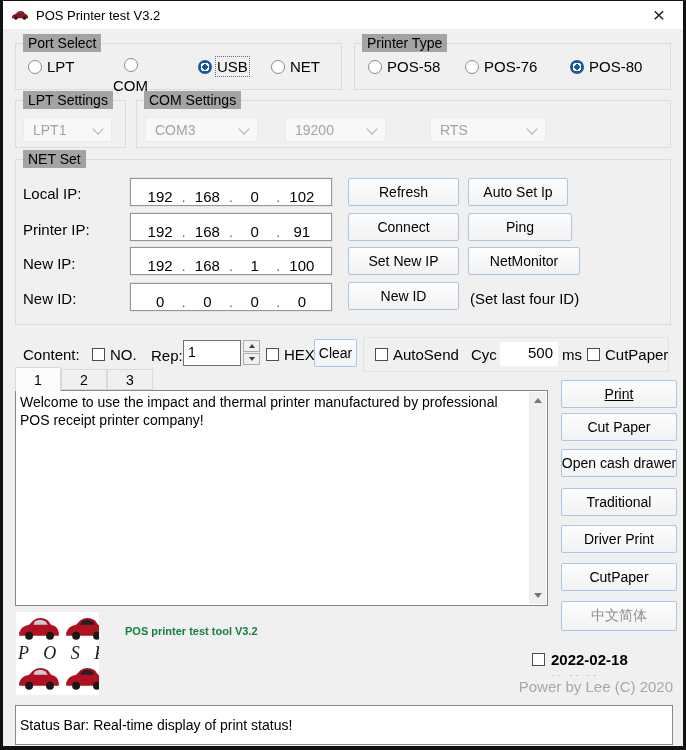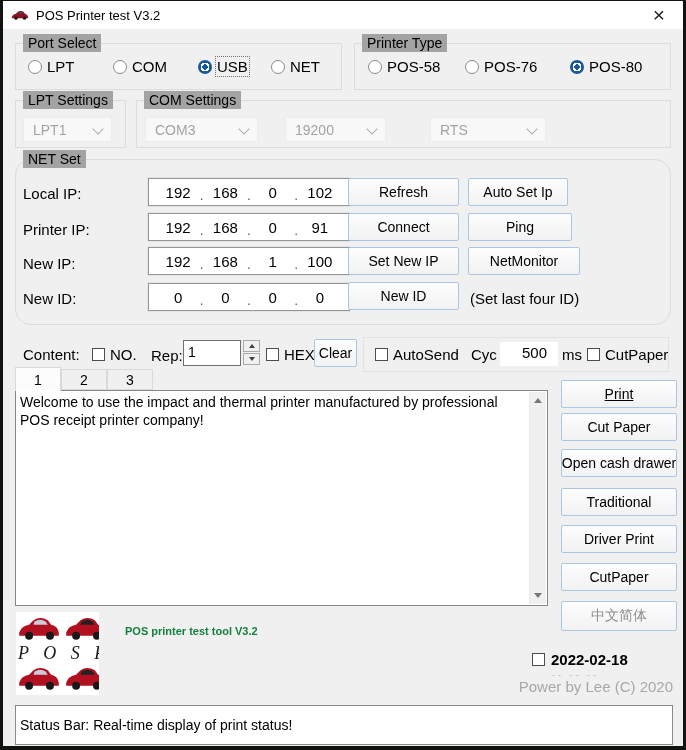--- a/index.html
+++ b/index.html
@@ -18,39 +18,39 @@
   .radio-item{position:absolute;display:flex;align-items:center;gap:5px;font-size:15px;}
   .radio{width:14px;height:14px;border-radius:50%;border:1px solid #8a8a8a;background:#fff;box-sizing:border-box;flex:none;}
   .radio.sel{border:none;background:radial-gradient(circle,#17599c 0 2.7px,#fff 2.9px 4.4px,#17599c 4.5px);}
   .focusrect{outline:1px dotted #707070;outline-offset:1px;}
   
   .combo{position:absolute;height:25px;background:#f8f8f8;border:1px solid #ececec;box-sizing:border-box;display:flex;align-items:center;padding:0 9px;font-size:14px;color:#a3a3a3;}
   .chev{position:absolute;right:9px;top:7px;width:7px;height:7px;border-right:1.5px solid #b0b0b0;border-bottom:1.5px solid #b0b0b0;transform:rotate(45deg);}
   
   .btn{position:absolute;height:28px;display:flex;align-items:center;justify-content:center;background:linear-gradient(#fdfdfd,#f2f2f2);border:1px solid #a9c7e4;border-radius:2px;font-size:14px;white-space:nowrap;box-sizing:border-box;cursor:default;}
   
-  .ip{position:absolute;width:202px;height:28px;background:#fff;border:1px solid #969696;box-shadow:0 0 0 1px #e4e4e4;box-sizing:border-box;display:flex;align-items:center;padding:0 8px;margin-left:18px;}
+  .ip{position:absolute;width:202px;height:28px;background:#fff;border:1px solid #969696;box-shadow:0 0 0 1px #e4e4e4;box-sizing:border-box;display:flex;align-items:flex-end;padding:0 8px;}
   .octet{flex:1;text-align:center;font-size:15px;}
   .ipdot{width:5px;text-align:center;color:#444;font-size:12px;padding-top:7px;}
   .net-label{position:absolute;font-size:15px;}
   .net-note{position:absolute;font-size:15px;}
   
   .cb-item{position:absolute;display:flex;align-items:center;gap:5px;font-size:15px;}
   .cb{width:13px;height:13px;background:#fff;border:1px solid #4d4d4d;box-sizing:border-box;flex:none;}
   .lbl{position:absolute;font-size:15px;}
   
   .spin-edit{position:absolute;left:180px;top:339px;width:58px;height:26px;background:#fff;border:1px solid #707070;box-sizing:border-box;font-size:14px;padding:3px 4px;}
   .spinner{position:absolute;left:240px;top:339px;width:17px;height:26px;}
   .sp{position:absolute;left:0;width:17px;height:12px;background:#f0f0f0;border:1px solid #ababab;box-sizing:border-box;display:flex;align-items:center;justify-content:center;}
   .sp.up{top:0;} .sp.dn{top:13px;}
   .tri-up{width:0;height:0;border-left:3.5px solid transparent;border-right:3.5px solid transparent;border-bottom:4.5px solid #404040;}
   .tri-dn{width:0;height:0;border-left:3.5px solid transparent;border-right:3.5px solid transparent;border-top:4.5px solid #404040;}
   
   .send-frame{position:absolute;left:360px;top:336px;width:306px;height:35px;border:1px solid #e2e2e2;box-sizing:border-box;}
-  .cyc-edit{position:absolute;left:497px;top:341px;width:58px;height:24px;background:#fff;font-size:15px;text-align:right;padding:2px 11px;box-sizing:border-box;}
+  .cyc-edit{position:absolute;left:497px;top:341px;width:58px;height:24px;background:#fff;font-size:15px;text-align:right;padding:2px 5px;box-sizing:border-box;}
   
   .tab{position:absolute;top:368px;width:46px;height:21px;background:#f0f0f0;border:1px solid #d9d9d9;box-sizing:border-box;display:flex;align-items:center;justify-content:center;font-size:14px;}
   .tab.active{top:366px;height:24px;background:#fcfcfc;border-bottom:none;z-index:3;}
   
   .editor{position:absolute;left:12px;top:389px;width:533px;height:216px;background:#fff;border:1px solid #828790;box-sizing:border-box;z-index:2;}
   .editor .text{position:absolute;left:4px;top:2px;right:22px;font-size:14px;line-height:1.32;}
   .vscroll{position:absolute;top:1px;right:1px;bottom:1px;width:17px;background:#f0f0f0;border-left:1px solid #eaeaea;box-sizing:border-box;}
   .varrow{position:absolute;left:0;width:16px;height:17px;display:flex;align-items:center;justify-content:center;}
   .varrow.top{top:0;} .varrow.bot{bottom:0;}
   .tri-up2{width:0;height:0;border-left:4px solid transparent;border-right:4px solid transparent;border-bottom:5px solid #777;}
@@ -84,21 +84,21 @@
     <div class="close-btn">×</div>
   </div>
 
   <div class="grp" style="left:12px;top:42px;width:327px;height:47px;">
     <span class="legend">Port Select</span>
   </div>
   <div class="radio-item" style="left:25px;top:57px;">
     <span class="radio"></span>
     <span>LPT</span>
   </div>
-  <div class="radio-item" style="left:110px;top:57px;">
+  <div class="radio-item" style="left:110px;top:57px;flex-direction:column;">
     <span class="radio"></span>
     <span>COM</span>
   </div>
   <div class="radio-item" style="left:195px;top:57px;">
     <span class="radio sel"></span>
     <span class="focusrect">USB</span>
   </div>
   <div class="radio-item" style="left:268px;top:57px;">
     <span class="radio"></span>
     <span>NET</span>
@@ -137,21 +137,21 @@
   </div>
   <div class="combo" style="left:282px;top:116px;width:101px;">
     <span>19200</span>
     <span class="chev"></span>
   </div>
   <div class="combo" style="left:427px;top:116px;width:116px;">
     <span>RTS</span>
     <span class="chev"></span>
   </div>
 
-  <div class="grp" style="left:12px;top:158px;width:656px;height:166px;border-radius:16px;">
+  <div class="grp" style="left:12px;top:158px;width:656px;height:166px;">
     <span class="legend">NET Set</span>
   </div>
 
   <span class="net-label" style="left:20px;top:184px;">Local IP:</span>
   <div class="ip" style="left:127px;top:177px;">
     <span class="octet">192</span>
       <span class="ipdot">.</span>
     <span class="octet">168</span>
       <span class="ipdot">.</span>
     <span class="octet">0</span>

